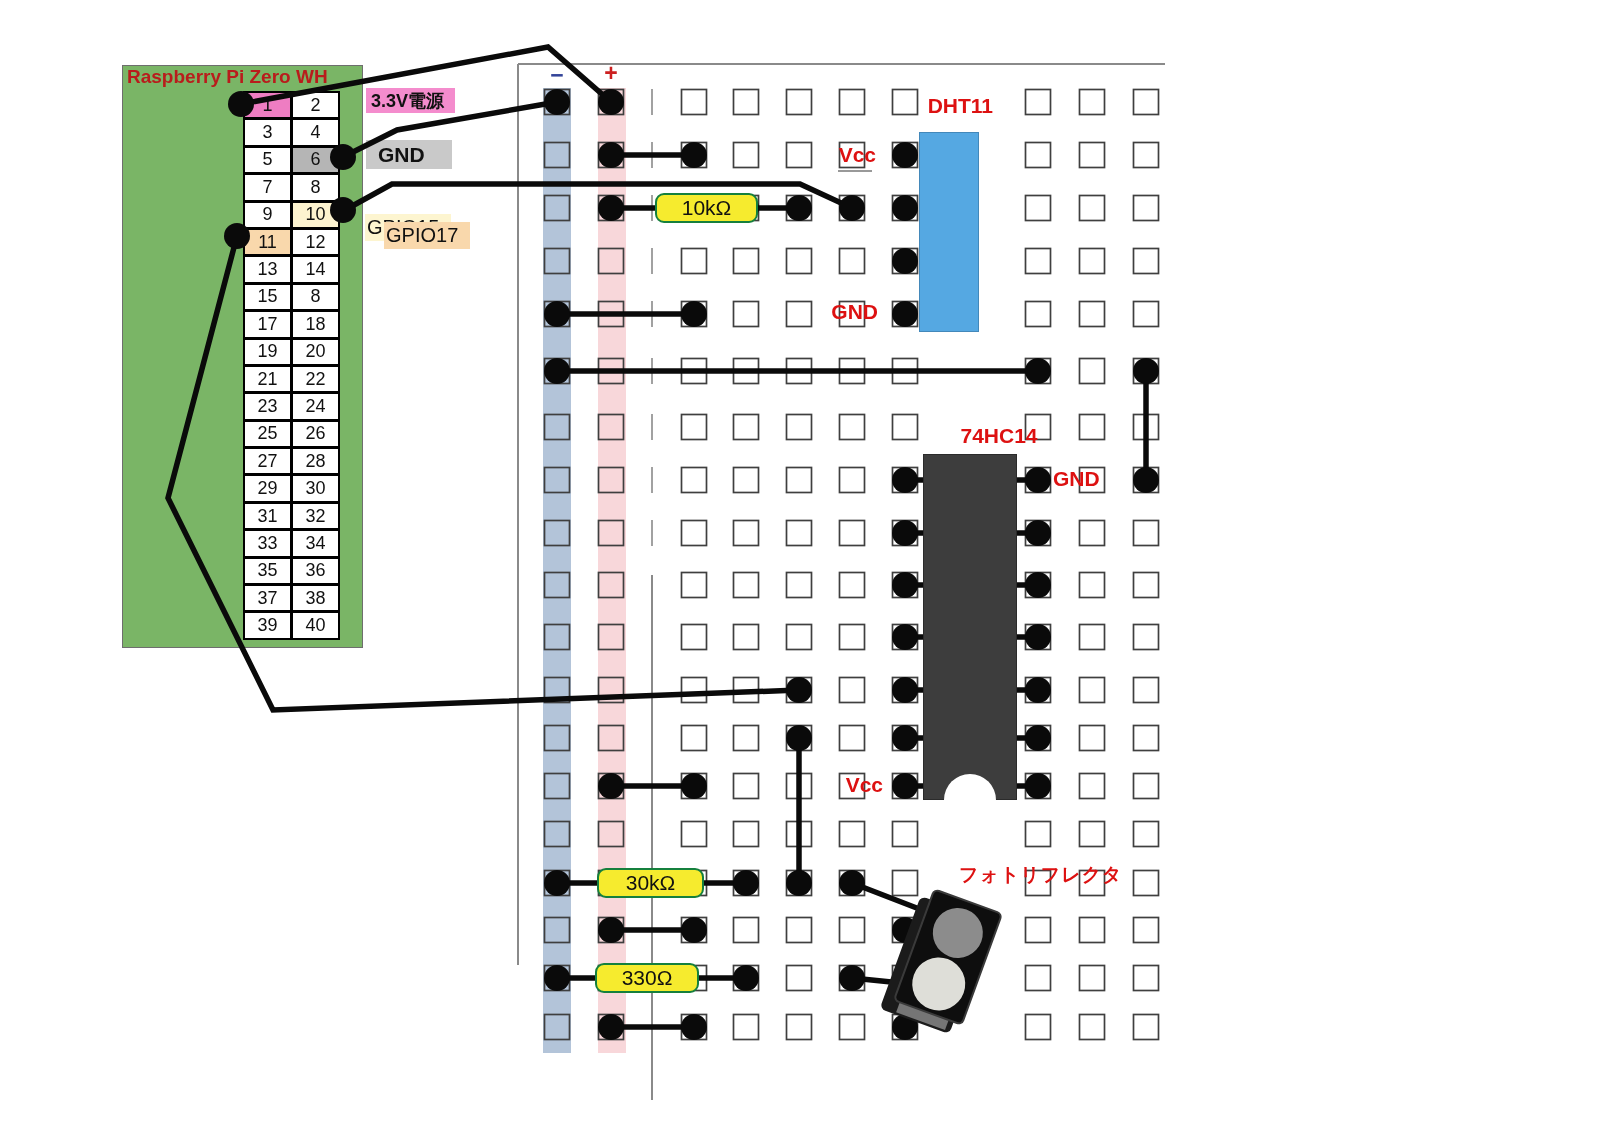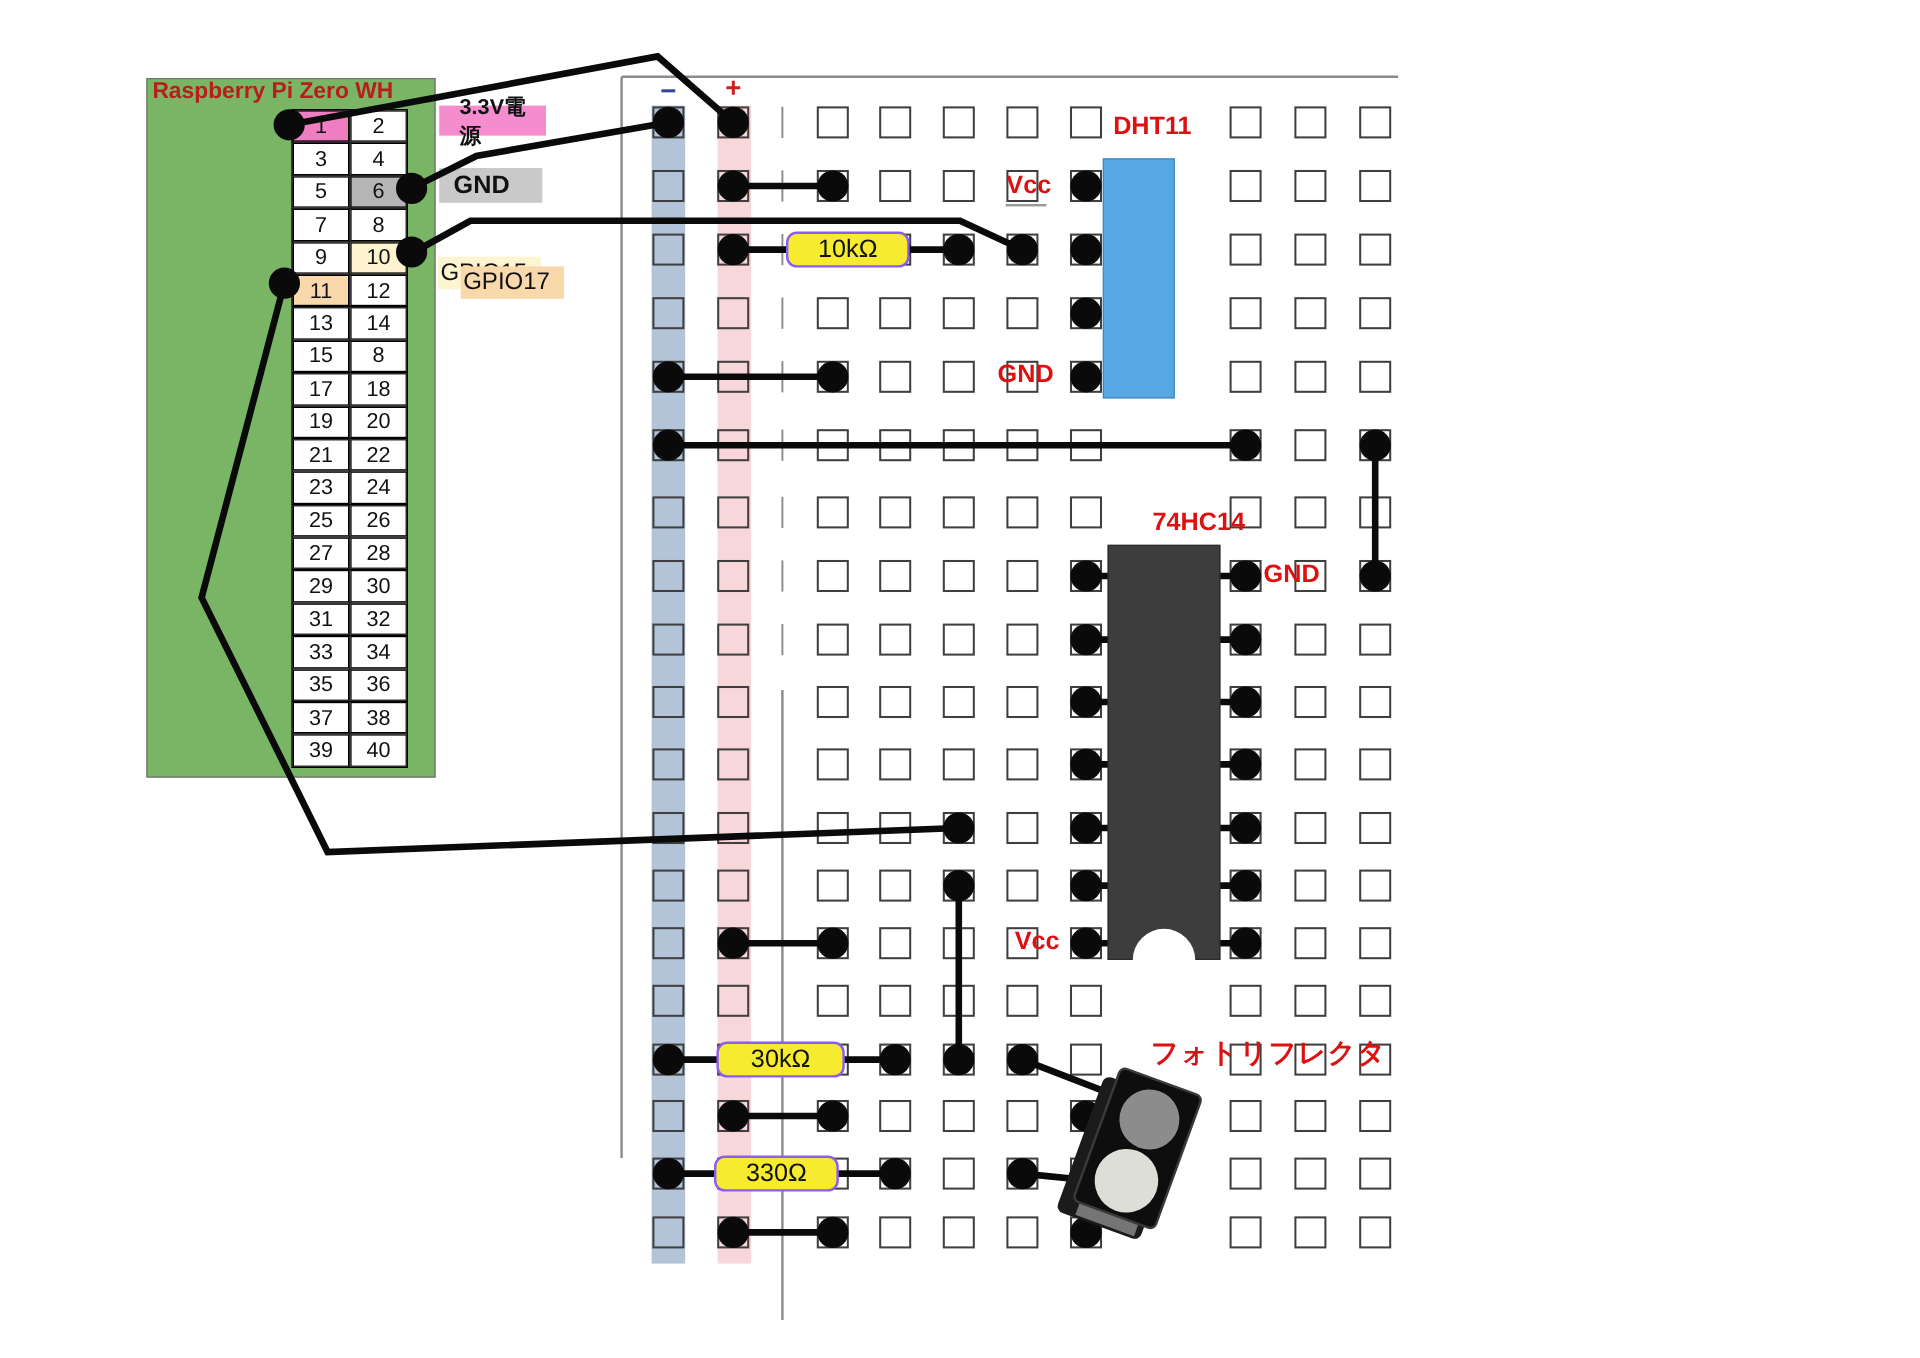--- a/index.html
+++ b/index.html
@@ -10,41 +10,41 @@
   
   #pi-board{left:122px;top:65px;width:241px;height:583px;background:#7ab566;border:1px solid #6e6e6e;box-sizing:border-box;}
   #pi-title{left:127px;top:66px;width:236px;height:22px;font-size:19px;font-weight:bold;color:#b91c1c;white-space:nowrap;}
   #pi-pin-table{left:243px;top:91px;display:grid;grid-template-columns:47px 47px;grid-auto-rows:26.4px;border:1px solid #000;background:#000;grid-gap:1px;}
   .pi-cell{background:#fff;display:flex;align-items:center;justify-content:center;font-size:18px;color:#111;border:1px solid #000;box-sizing:border-box;}
   .hl-pink{background:#ee7dc2;}
   .hl-gray{background:#b5b5b5;}
   .hl-yellow{background:#fdf3cf;}
   .hl-orange{background:#f9d8ac;}
 
-  .side-label{position:absolute;height:25px;display:flex;align-items:center;font-size:19px;color:#111;padding-left:17px;box-sizing:border-box;}
+  .side-label{position:absolute;height:25px;display:flex;align-items:center;font-size:19px;color:#111;padding-left:5px;box-sizing:border-box;}
   #side-label-0{left:366px;top:88px;width:89px;background:#f48ccd;font-weight:bold;font-size:18px;}
   #side-label-1{left:366px;top:140px;width:86px;background:#c9c9c9;font-weight:bold;font-size:21px;height:29px;padding-left:12px;}
   #side-label-2{left:365px;top:195px;width:86px;background:#fdf5d0;height:27px;font-size:20px;padding-left:2px;margin-top:19px;}
   #side-label-3{left:365px;top:222px;width:86px;background:#f9d8ac;height:27px;font-size:20px;padding-left:2px;margin-left:19px;}
 
   
   .rail-strip{position:absolute;top:88px;height:965px;width:28px;}
   #rail-minus{left:543px;background:#b3c4d9;}
   #rail-plus{left:598px;background:#f8d7da;}
   #minus-sign{left:544px;top:62px;width:26px;text-align:center;font-size:23px;font-weight:bold;color:#334499;}
   #plus-sign{left:598px;top:60px;width:26px;text-align:center;font-size:23px;font-weight:bold;color:#cc2020;}
 
   
   #diagram-svg{position:absolute;left:0;top:0;width:1600px;height:1132px;pointer-events:none;}
 
   
   #dht11-body{left:919px;top:132px;width:60px;height:200px;background:#55a8e2;border:1px solid #4388ba;box-sizing:border-box;}
   #ic-body{left:923px;top:454px;width:94px;height:346px;background:#3d3d3d;border:1px solid #2b2b2b;box-sizing:border-box;}
   #ic-notch{left:944px;top:774px;width:52px;height:52px;border-radius:50%;background:#ffffff;}
-  .resistor{position:absolute;height:30px;background:#f6eb2e;border:2px solid #8b5cf6;border-radius:9px;display:flex;align-items:center;justify-content:center;font-size:21px;color:#111;box-sizing:border-box;}
+  .resistor{position:absolute;height:30px;background:#f6eb2e;border:2px solid #15803d;border-radius:9px;display:flex;align-items:center;justify-content:center;font-size:21px;color:#111;box-sizing:border-box;}
   #res-10k{left:655px;top:193px;width:103px;}
   #res-30k{left:597px;top:868px;width:107px;}
   #res-330{left:595px;top:963px;width:104px;}
 
   
   .refl{position:absolute;transform:rotate(20deg);}
   #refl-back{left:898px;top:905px;width:74px;height:120px;background:#1b1b1b;border-radius:6px;}
   #refl-bottom-face{left:899px;top:996px;width:52px;height:26px;background:#757575;}
   #refl-front{left:911px;top:897px;width:74px;height:120px;background:#0e0e0e;border:2px solid #3a3a3a;border-radius:6px;box-sizing:border-box;}
   .refl-eye{position:absolute;border-radius:50%;}
@@ -53,21 +53,21 @@
 
   
   .red-label{position:absolute;color:#dd1111;font-weight:bold;font-size:21px;white-space:nowrap;}
   #dht-label{left:903px;top:94px;width:90px;text-align:right;}
   #dht-vcc{left:826px;top:143px;width:50px;text-align:right;}
   #dht-vcc-underline{left:838px;top:170px;width:34px;height:2px;background:#999;}
   #dht-gnd{left:820px;top:300px;width:58px;text-align:right;}
   #ic-label{left:948px;top:424px;width:102px;text-align:center;}
   #ic-gnd{left:1053px;top:467px;}
   #ic-vcc{left:833px;top:773px;width:50px;text-align:right;}
-  #refl-label{left:959px;top:862px;font-size:23px;letter-spacing:1px;}
+  #refl-label{left:959px;top:862px;font-size:19px;letter-spacing:1px;}
 </style>
 </head>
 <body>
 
 <div class="canvas">
 
   <div class="abs" id="pi-board"></div>
   <div class="abs" id="pi-title">Raspberry Pi Zero WH</div>
   <div class="abs" id="pi-pin-table">
       <div class="pi-cell hl-pink">1</div>

